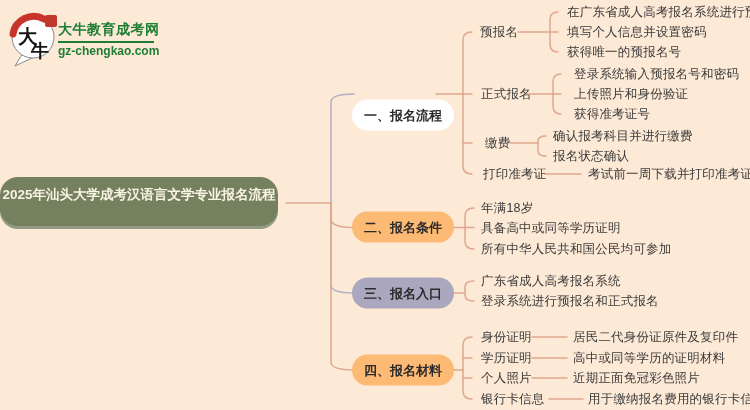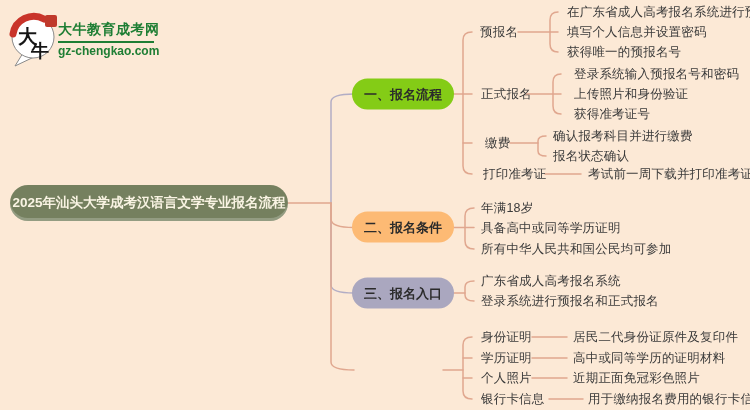--- a/index.html
+++ b/index.html
@@ -5,32 +5,32 @@
   html,body{margin:0;padding:0;}
   #canvas{
     position:relative;
     width:750px;height:410px;
     background:#fce9d6;
     overflow:hidden;
     font-family:"Liberation Sans", sans-serif;
   }
   #wires{position:absolute;left:0;top:0;width:750px;height:410px;}
   .root{
-    position:absolute;left:10px;top:203px;transform:translateY(-50%);
-    width:278px;height:36px;line-height:36px;text-align:center;
+    position:absolute;left:0;top:203px;transform:translateY(-50%);
+    width:278px;height:52px;line-height:36px;text-align:center;
     background:#75805f;color:#f9f3e3;font-weight:bold;font-size:13.5px;
     border-radius:18px;white-space:nowrap;
     box-shadow:inset 0 -3px 0 rgba(255,255,255,0.22);
   }
   .branch{
     position:absolute;transform:translateY(-50%);
     height:31px;line-height:31px;padding:0 12px;border-radius:16px;
     font-weight:bold;font-size:13px;color:#2b2b2b;white-space:nowrap;
   }
-  .lav{background:#84cc16;}
+  .lav{background:#ffffff;margin-top:21px;}
   .lav2{background:#aaa7bf;}
   .sal{background:#fdba74;}
   .leaf{
     position:absolute;transform:translateY(-50%);
     font-size:12.5px;color:#3a3a3a;white-space:nowrap;letter-spacing:0.2px;
   }
   .logo-text{position:absolute;left:58px;top:21px;}
   .logo-title{font-size:14px;font-weight:bold;color:#1e7e34;letter-spacing:0.5px;white-space:nowrap;}
   .logo-divider{height:2px;background:#1e7e34;margin:2px 0 1px 0;width:96px;}
   .logo-domain{font-size:12px;font-weight:bold;color:#1e7e34;white-space:nowrap;}
@@ -100,20 +100,21 @@
       <div class="logo-divider"></div>
       <div class="logo-domain">gz-chengkao.com</div>
     </div>
   </div>
 
   <div class="root">2025年汕头大学成考汉语言文学专业报名流程</div>
 
   <div class="branch lav" style="left:352px;top:94px">一、报名流程</div>
   <div class="branch sal" style="left:352px;top:227px">二、报名条件</div>
   <div class="branch lav2" style="left:352px;top:293px">三、报名入口</div>
+  <div class="branch sal" style="left:352px;top:370px">四、报名材料</div>
 
   <div class="leaf" style="left:480px;top:32px">预报名</div>
   <div class="leaf" style="left:481px;top:94px">正式报名</div>
   <div class="leaf" style="left:485px;top:143px">缴费</div>
   <div class="leaf" style="left:483px;top:174px">打印准考证</div>
 
   <div class="leaf" style="left:567px;top:12px">在广东省成人高考报名系统进行预报名</div>
   <div class="leaf" style="left:567px;top:32px">填写个人信息并设置密码</div>
   <div class="leaf" style="left:567px;top:52px">获得唯一的预报名号</div>
   <div class="leaf" style="left:574px;top:74px">登录系统输入预报名号和密码</div>

